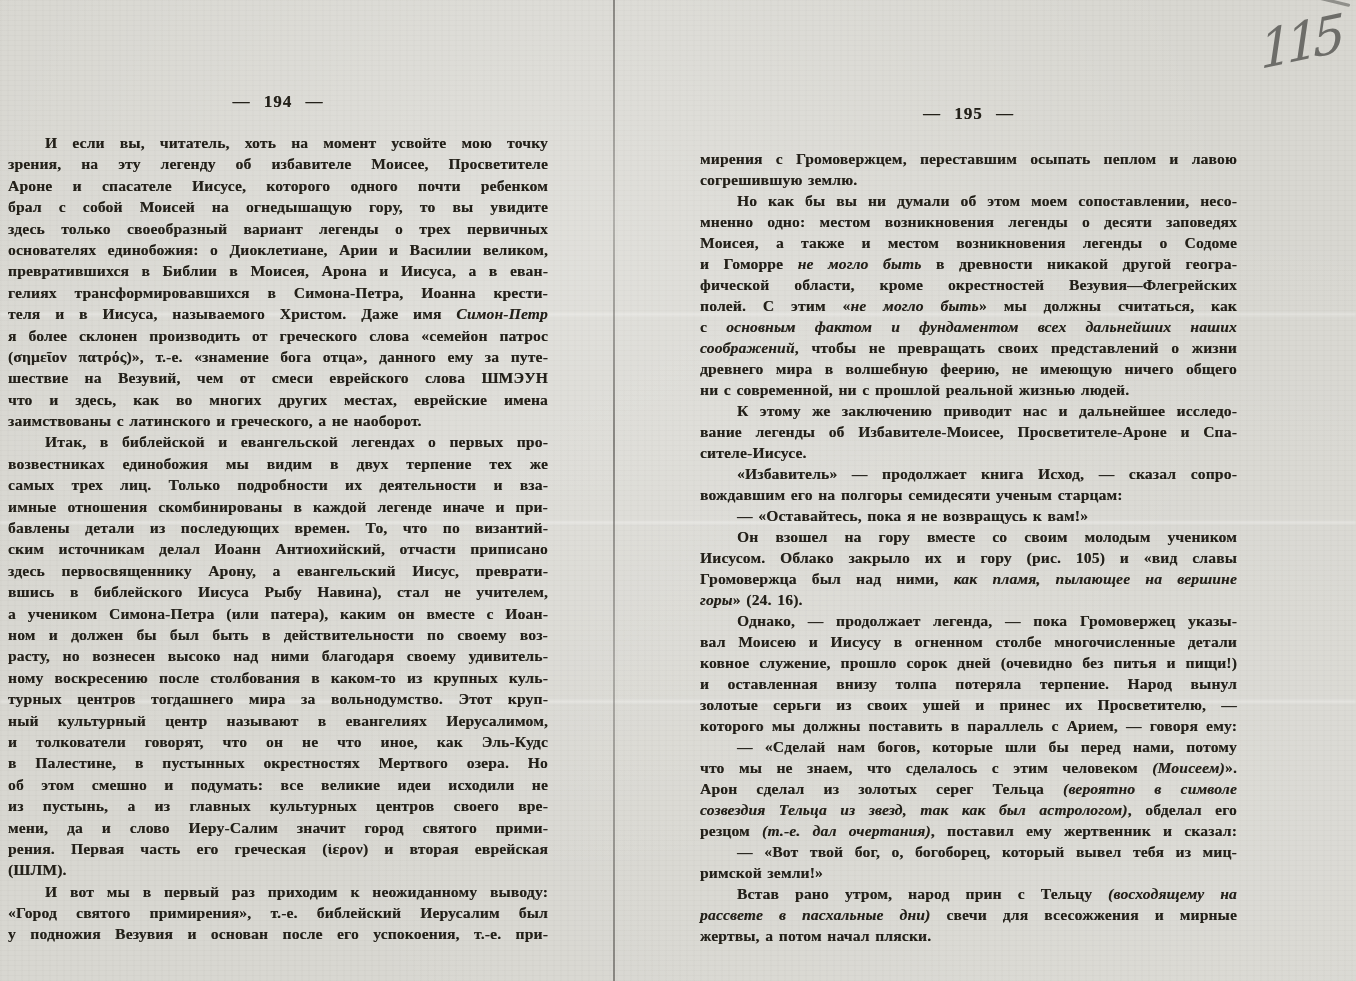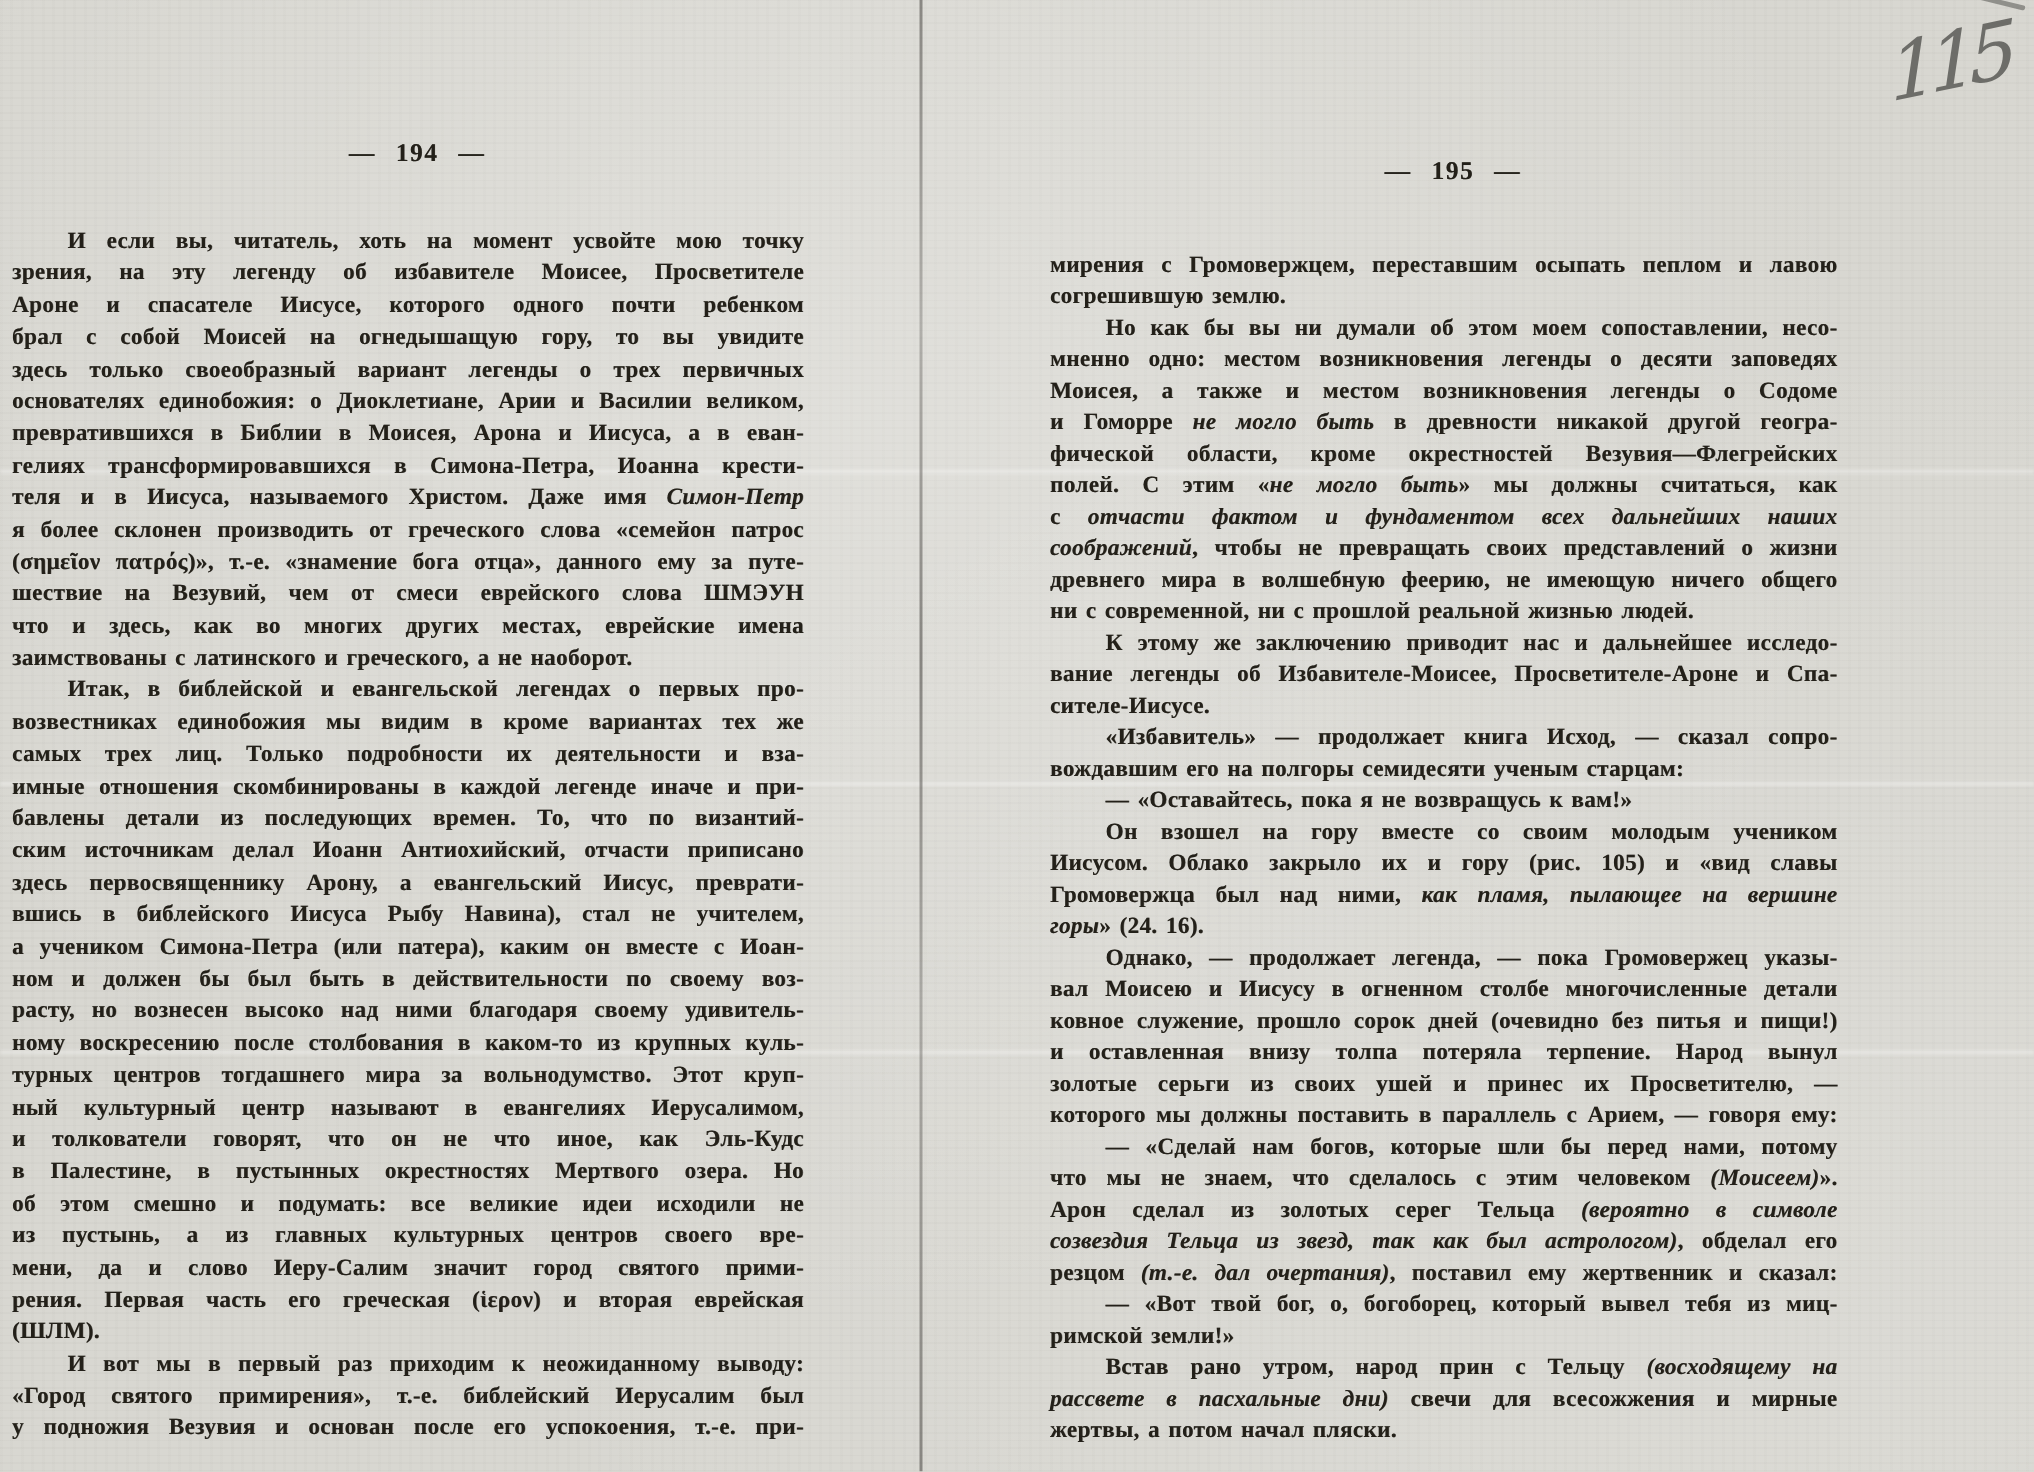--- a/index.html
+++ b/index.html
@@ -24,21 +24,21 @@
       rgba(55,52,48,.50) 0%, rgba(55,52,48,.28) 22%,
       rgba(55,52,48,.52) 45%, rgba(55,52,48,.30) 68%,
       rgba(55,52,48,.50) 100%);
   }
   .page{position:absolute;color:#232019;}
   .page-header{
     position:absolute;left:0;right:0;text-align:center;
     font-weight:bold;font-size:17px;letter-spacing:1px;word-spacing:8px;
     color:#232019;text-shadow:0.3px 0.3px 0.4px rgba(35,32,25,.55);
   }
-  .textblock{position:absolute;left:0;right:12px;margin-top:18px;}
+  .textblock{position:absolute;left:0;right:0;}
   .line{
     text-align:justify;text-align-last:justify;
     font-weight:bold;font-size:15.5px;
     letter-spacing:0.2px;word-spacing:1.5px;
     color:#232019;text-shadow:0.3px 0.3px 0.4px rgba(35,32,25,.5);
     white-space:normal;
   }
   .page-left .line{line-height:21.4px;height:21.4px;}
   .page-right .line{line-height:21.0px;height:21.0px;}
   .line.indent{padding-left:37px;}
@@ -82,21 +82,21 @@
           <div class="line">гелиях трансформировавшихся в Симона-Петра, Иоанна крести-</div>
           <div class="line">теля и в Иисуса, называемого Христом. Даже имя <i>Симон-Петр</i></div>
           <div class="line">я более склонен производить от греческого слова «семейон патрос</div>
           <div class="line">(σημεῖον πατρός)», т.-е. «знамение бога отца», данного ему за путе-</div>
           <div class="line">шествие на Везувий, чем от смеси еврейского слова ШМЭУН</div>
           <div class="line">что и здесь, как во многих других местах, еврейские имена</div>
           <div class="line endline">заимствованы с латинского и греческого, а не наоборот.</div>
         </div>
         <div class="para">
           <div class="line indent">Итак, в библейской и евангельской легендах о первых про-</div>
-          <div class="line">возвестниках единобожия мы видим в кроме вариантах тех же</div>
+          <div class="line">возвестниках единобожия мы видим в двух терпение тех же</div>
           <div class="line">самых трех лиц. Только подробности их деятельности и вза-</div>
           <div class="line">имные отношения скомбинированы в каждой легенде иначе и при-</div>
           <div class="line">бавлены детали из последующих времен. То, что по византий-</div>
           <div class="line">ским источникам делал Иоанн Антиохийский, отчасти приписано</div>
           <div class="line">здесь первосвященнику Арону, а евангельский Иисус, преврати-</div>
           <div class="line">вшись в библейского Иисуса Рыбу Навина), стал не учителем,</div>
           <div class="line">а учеником Симона-Петра (или патера), каким он вместе с Иоан-</div>
           <div class="line">ном и должен бы был быть в действительности по своему воз-</div>
           <div class="line">расту, но вознесен высоко над ними благодаря своему удивитель-</div>
           <div class="line">ному воскресению после столбования в каком-то из крупных куль-</div>
@@ -125,21 +125,21 @@
           <div class="line">мирения с Громовержцем, переставшим осыпать пеплом и лавою</div>
           <div class="line endline">согрешившую землю.</div>
         </div>
         <div class="para">
           <div class="line indent">Но как бы вы ни думали об этом моем сопоставлении, несо-</div>
           <div class="line">мненно одно: местом возникновения легенды о десяти заповедях</div>
           <div class="line">Моисея, а также и местом возникновения легенды о Содоме</div>
           <div class="line">и Гоморре <i>не могло быть</i> в древности никакой другой геогра-</div>
           <div class="line">фической области, кроме окрестностей Везувия—Флегрейских</div>
           <div class="line">полей. С этим «<i>не могло быть</i>» мы должны считаться, как</div>
-          <div class="line">с <i>отчасти фактом и фундаментом всех дальнейших наших</i></div>
+          <div class="line">с <i>основным фактом и фундаментом всех дальнейших наших</i></div>
           <div class="line"><i>соображений</i>, чтобы не превращать своих представлений о жизни</div>
           <div class="line">древнего мира в волшебную феерию, не имеющую ничего общего</div>
           <div class="line endline">ни с современной, ни с прошлой реальной жизнью людей.</div>
         </div>
         <div class="para">
           <div class="line indent">К этому же заключению приводит нас и дальнейшее исследо-</div>
           <div class="line">вание легенды об Избавителе-Моисее, Просветителе-Ароне и Спа-</div>
           <div class="line endline">сителе-Иисусе.</div>
         </div>
         <div class="para">

